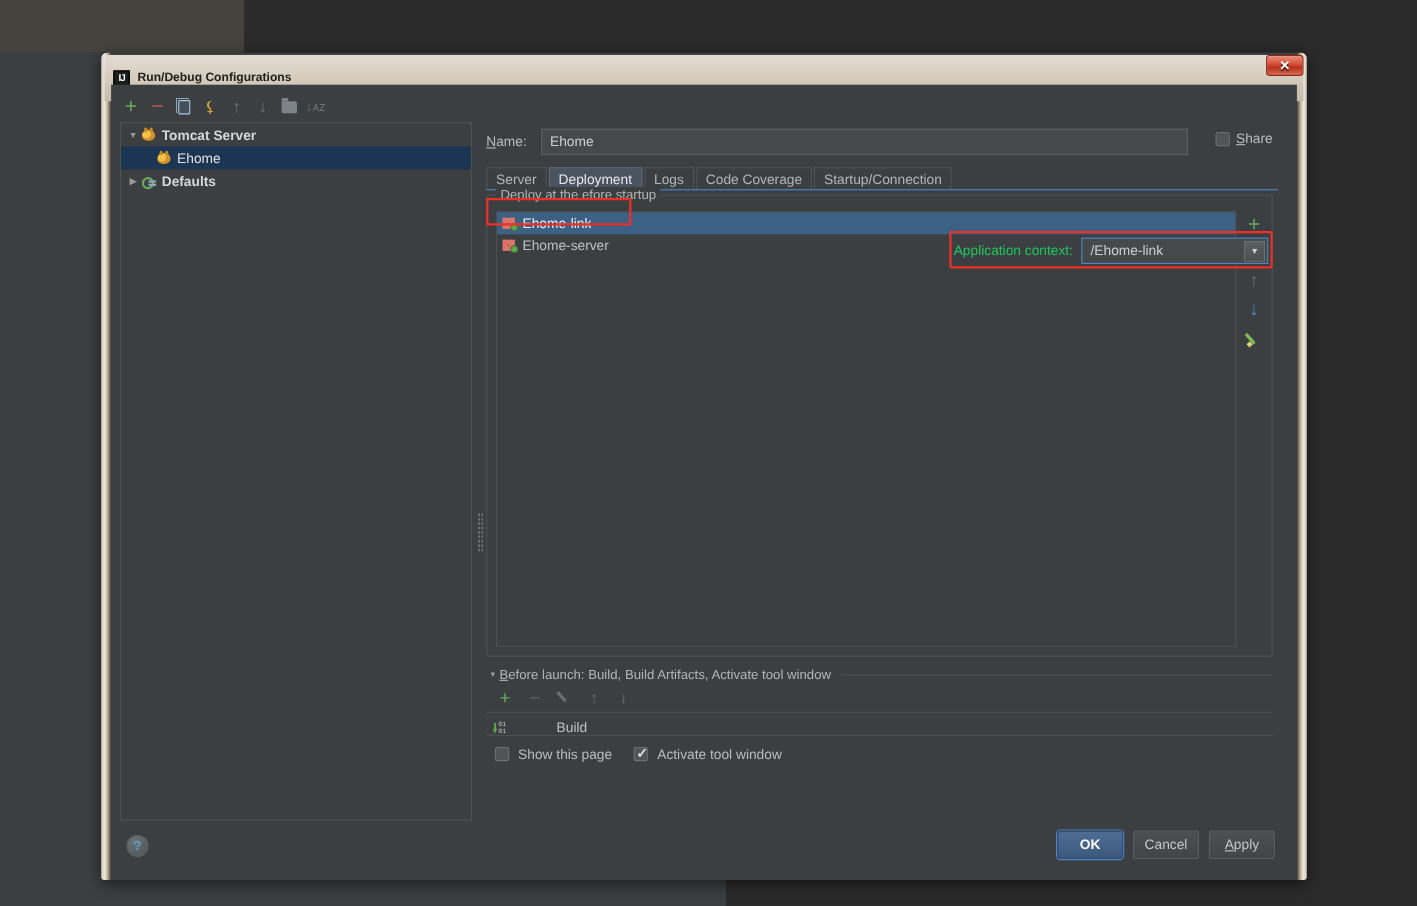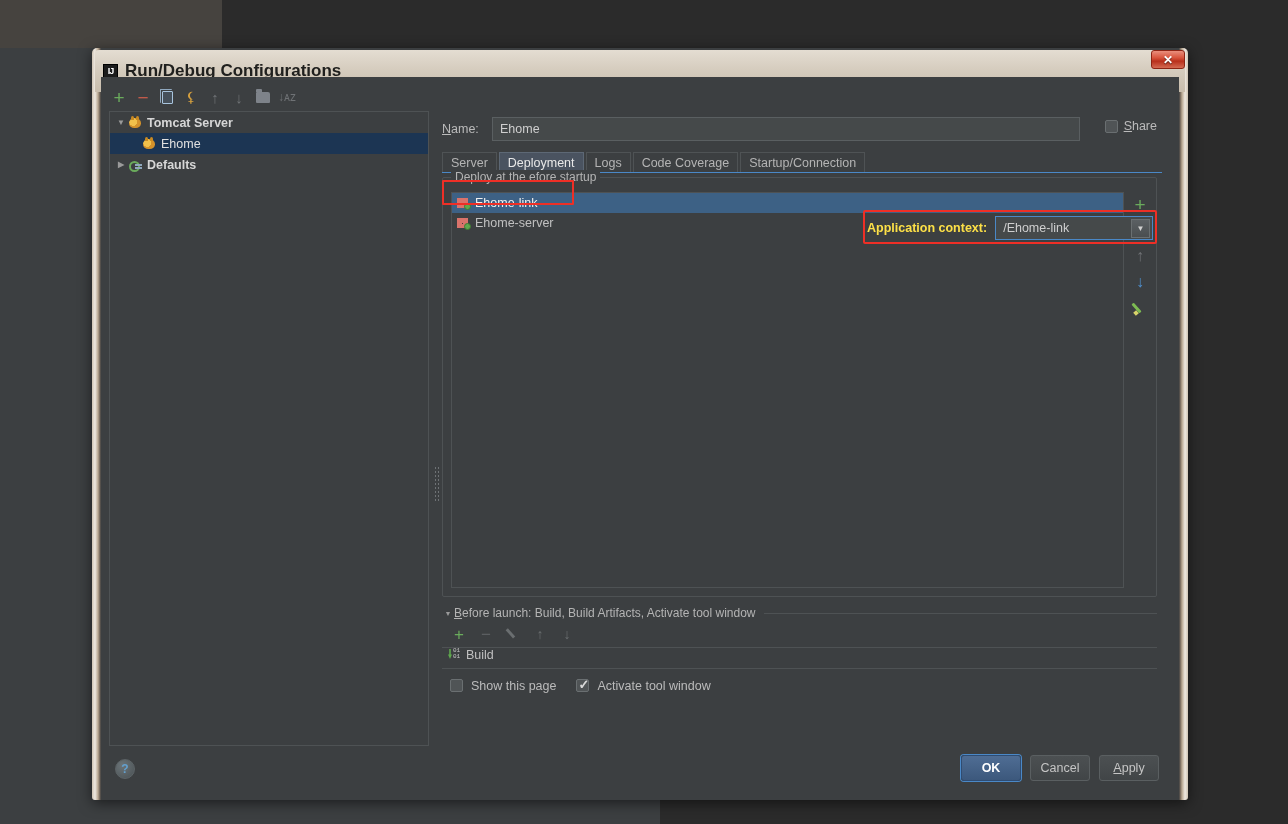--- a/index.html
+++ b/index.html
@@ -47,21 +47,21 @@
     display: flex; align-items: center;
   }
   .title-icon {
     width: 15px; height: 15px; margin-left: 8px; margin-right: 7px;
     background: #1c1c1c; border: 1px solid #000;
     display: flex; align-items: center; justify-content: center;
     color: #fff; font-size: 9px; font-weight: bold; letter-spacing: -1px;
     font-family: "Liberation Sans", sans-serif;
   }
   .title-text {
-    font-size: 17px; color: #20201e; font-weight: 600;
+    font-size: 11px; color: #20201e; font-weight: 600;
   }
   .close-btn {
     position: absolute; right: 3px; top: 2px;
     width: 34px; height: 19px;
     background: linear-gradient(to bottom,#e98f7d 0%,#d8543c 40%,#b8301c 60%,#d46a52 100%);
     border: 1px solid #8d2414; border-radius: 3px;
     display: flex; align-items: center; justify-content: center;
     color: #fff; font-size: 12px; font-weight: bold;
     text-shadow: 0 1px 1px rgba(0,0,0,.6);
     cursor: pointer;
@@ -242,21 +242,21 @@
 
   
   .appctx-highlight{
     position:absolute;right:22px;top:133px;width:294px;height:34px;
     border:2px solid #ee2f26;border-radius:2px;
   }
   .appctx-row{
     position:absolute;right:26px;top:139px;width:286px;height:24px;
     display:flex;align-items:center;
   }
-  .appctx-label{font-size:12.5px;color:#fde047;margin-right:8px;font-weight:bold;}
+  .appctx-label{font-size:12.5px;color:#22c55e;margin-right:8px;}
   .appctx-combo{
     flex:1;height:24px;background:#45494a;border:1px solid #4a88c7;
     display:flex;align-items:center;position:relative;
   }
   .appctx-val{font-size:12.5px;color:#cfcfcf;padding-left:7px;}
   .combo-arrow{
     position:absolute;right:2px;top:2px;width:19px;height:19px;
     background:linear-gradient(to bottom,#5b6063,#4a4e50);
     border:1px solid #6a6f71;
     display:flex;align-items:center;justify-content:center;
@@ -283,22 +283,22 @@
   .bl-ico-plus{color:#6aab5c;font-size:17px;line-height:1;}
   .bl-ico-minus{color:#5d6163;font-size:17px;line-height:1;}
   .bl-ico-pencil{width:12px;height:12px;position:relative;}
   .bl-ico-pencil::before{content:"";position:absolute;left:2px;top:0;width:2.5px;height:11px;
     background:#6a6e70;transform:rotate(-42deg);}
   .bl-ico-up{color:#6a6e70;font-size:14px;line-height:1;}
   .bl-ico-dn{color:#6a6e70;font-size:14px;line-height:1;}
   .bl-list{
     border:1px solid #4e5254;border-left:none;border-right:none;
   }
-  .bl-row{height:20px;display:flex;align-items:flex-start;padding-left:6px;
-    font-size:12.5px;color:#c0c0c0;cursor:pointer;}
+  .bl-row{height:20px;display:flex;align-items:flex-end;padding-left:6px;
+    font-size:12.5px;color:#c0c0c0;cursor:pointer;gap:40px;}
   .build-ico{width:13px;height:12px;margin-right:5px;position:relative;flex:0 0 13px;}
   .build-ico::before{content:"";position:absolute;left:0;top:1px;width:4px;height:10px;
     background:#5fa84e;clip-path:polygon(50% 100%,0 55%,30% 55%,30% 0,70% 0,70% 55%,100% 55%);}
   .build-ico::after{content:"";position:absolute;left:5px;top:1px;width:8px;height:10px;
     color:#c9c9c9;font-size:6px;line-height:5px;}
   .build-digits{position:absolute;left:5px;top:0px;font-size:6px;color:#c5c5c5;line-height:6px;
     font-family:"Liberation Mono",monospace;}
   .bl-checks{display:flex;align-items:flex-start;gap:8px;height:30px;padding-left:8px;padding-top:10px;}
   .bl-check-label{font-size:12.5px;color:#bbbbbb;margin-right:12px;}
 

